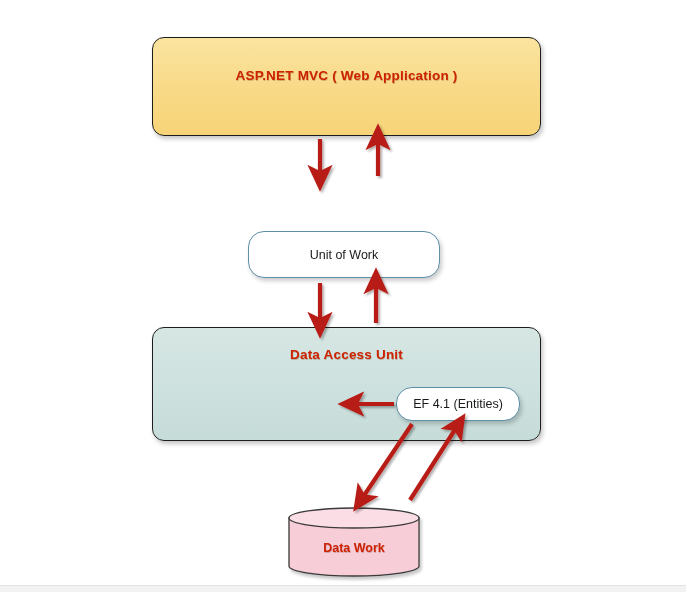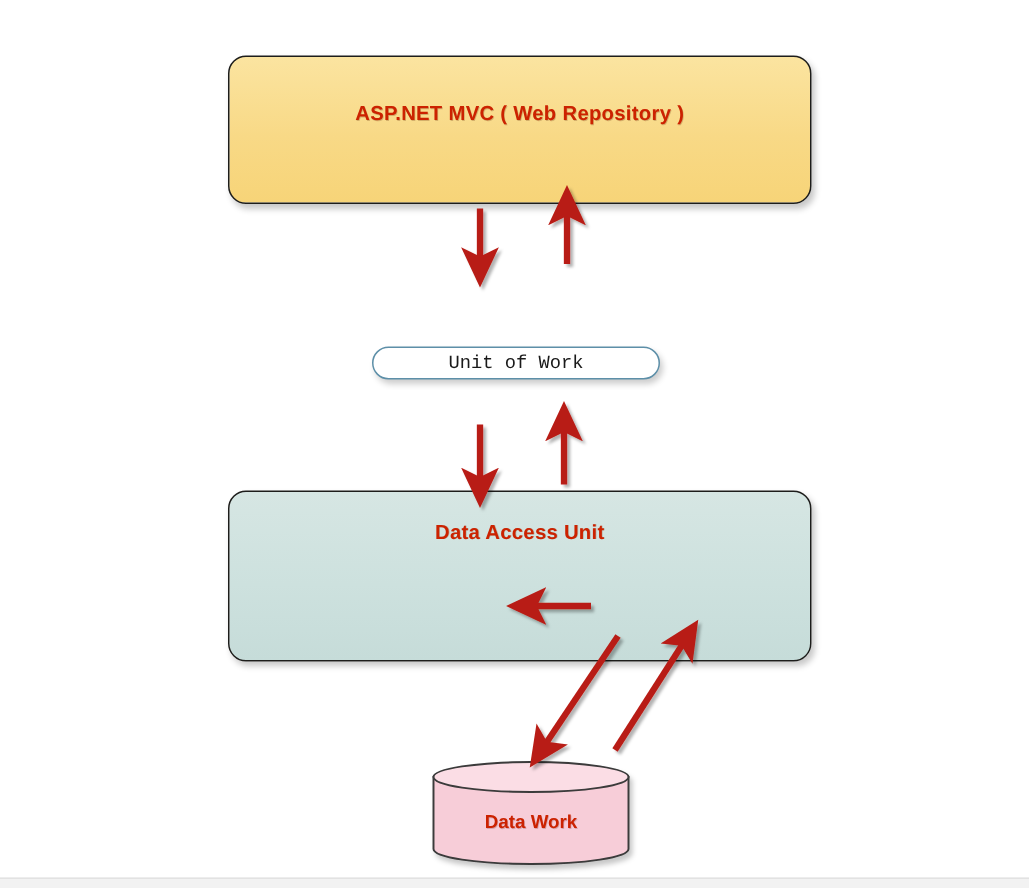--- a/index.html
+++ b/index.html
@@ -72,21 +72,21 @@
     background: #ffffff;
     border: 1.4px solid #5d8fa8;
     border-radius: 16px;
     color: #1a1a1a;
     font-size: 12.5px;
     display: flex;
     align-items: center;
     justify-content: center;
     box-shadow: 2px 3px 4px rgba(0,0,0,0.20);
   }
-  #pill-uow   { left: 248px; top: 231px; width: 192px; height: 22px; font-family: Liberation Mono, monospace; }
+  #pill-uow   { left: 248px; top: 231px; width: 192px; height: 47px; }
   #pill-repo  { left: 190px; top: 387px; width: 152px; height: 34px; }
   #pill-ef    { left: 396px; top: 387px; width: 124px; height: 34px; }
 
   
   #data-store {
     position: absolute;
     left: 288px; top: 508px; width: 132px; height: 68px;
   }
   #data-store svg { display: block; overflow: visible; }
   #ds-label {
@@ -106,28 +106,29 @@
     width: 686px; height: 592px;
     pointer-events: none;
   }
 </style>
 </head>
 <body>
 
 <div id="canvas">
 
   <div class="layer" id="layer-web">
-    <div class="layer-title">ASP.NET MVC ( Web Repository )</div>
+    <div class="layer-title">ASP.NET MVC ( Web Application )</div>
   </div>
 
   <div class="pill" id="pill-uow">Unit of Work</div>
 
   <div class="layer" id="layer-dal">
     <div class="layer-title">Data Access Unit</div>
   </div>
+  <div class="pill" id="pill-ef">EF 4.1 (Entities)</div>
 
   <div id="data-store">
     <svg width="132" height="68" viewBox="0 0 132 68">
       <defs>
         <filter id="dsShadow" x="-30%" y="-30%" width="180%" height="180%">
           <feDropShadow dx="2" dy="3" stdDeviation="1.6" flood-color="#000000" flood-opacity="0.22"></feDropShadow>
         </filter>
       </defs>
       <g filter="url(#dsShadow)">
         <path d="M1,10 L1,58 A65,10 0 0 0 131,58 L131,10 Z" fill="#f7cdd8" stroke="#3a3a3a" stroke-width="1.3"></path>

